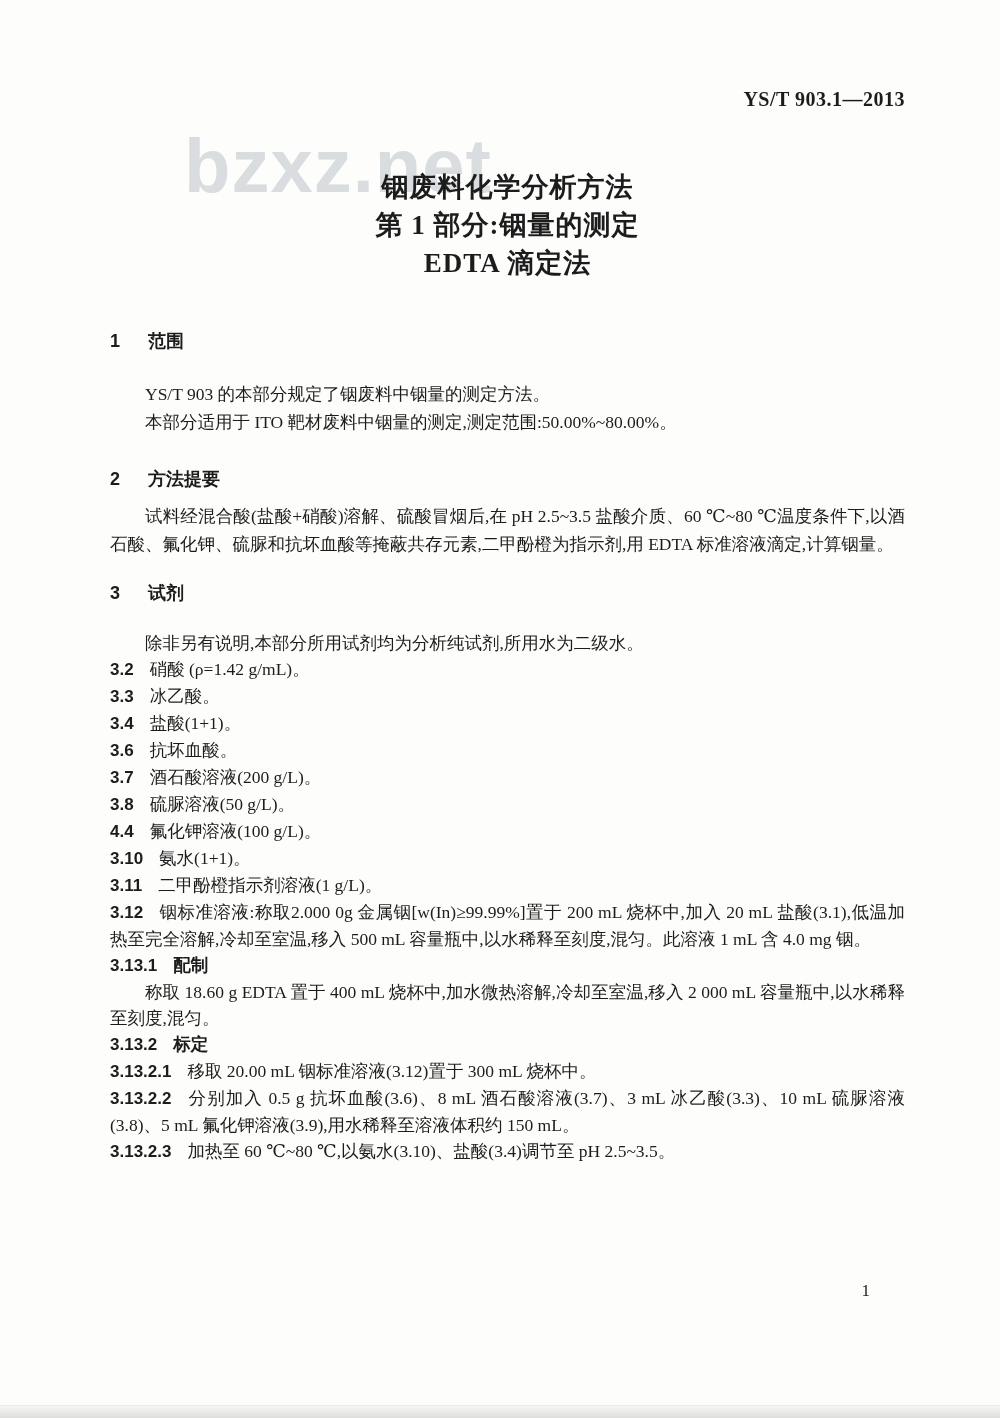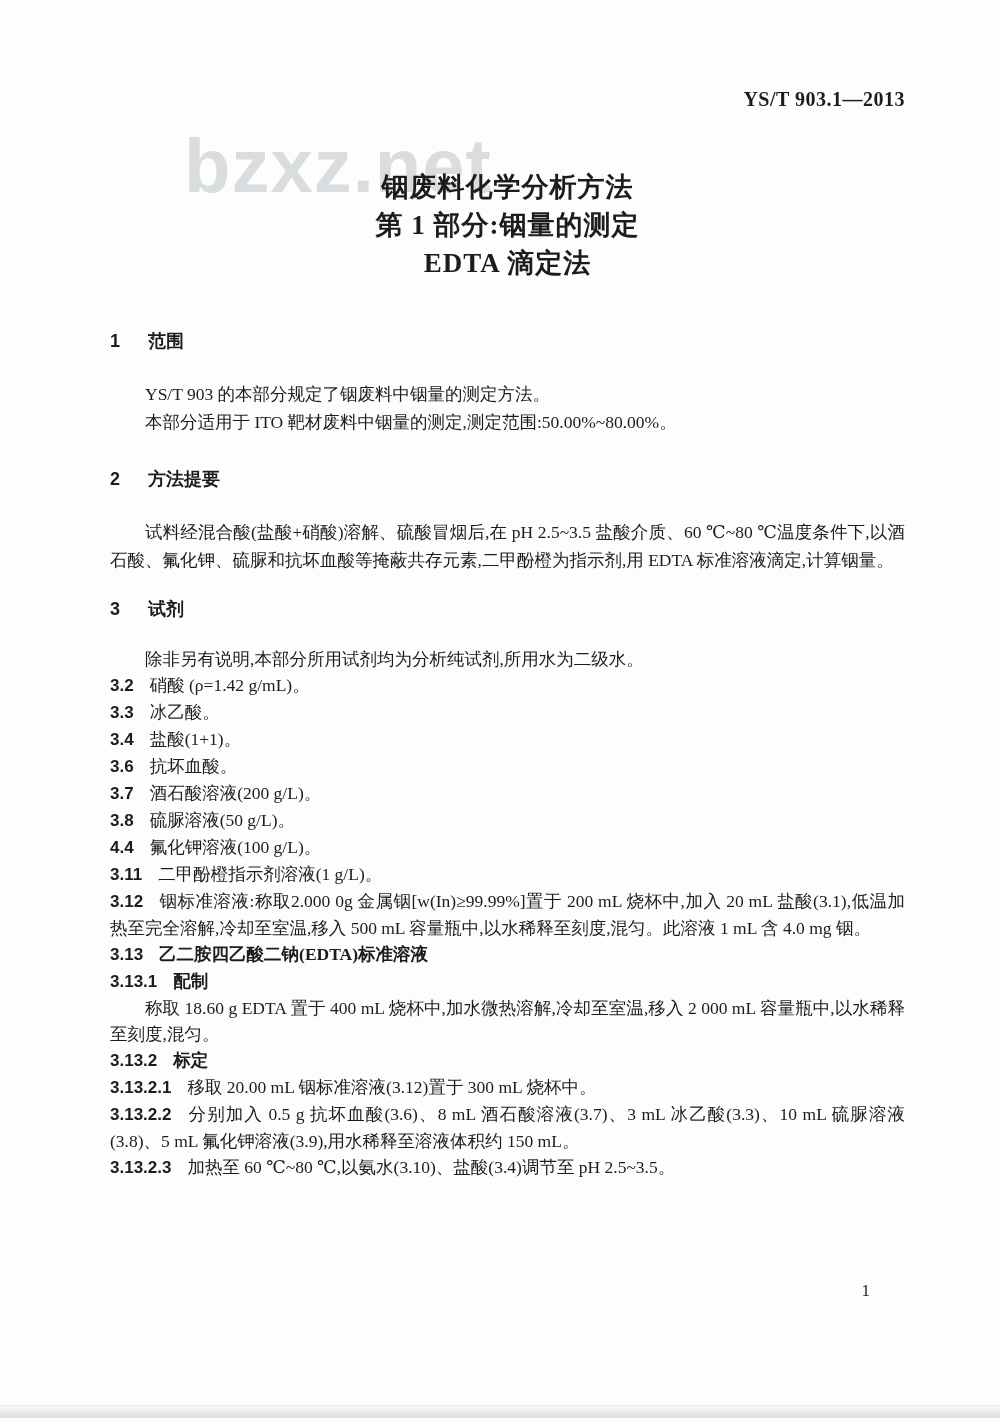--- a/index.html
+++ b/index.html
@@ -47,21 +47,21 @@
     letter-spacing: 1px;
   }
   .sec-heading {
     font-family: "Liberation Sans", "DejaVu Sans", sans-serif;
     font-weight: bold;
     font-size: 18px;
     line-height: 26px;
   }
   .sec-heading .sec-num { margin-right: 28px; }
   .sec1 { margin-top: 46px; margin-bottom: 26px; }
-  .sec2 { margin-top: 30px; margin-bottom: 26px; }
+  .sec2 { margin-top: 30px; margin-bottom: 10px; }
   .sec3 { margin-top: 22px; margin-bottom: 24px; }
   p.body-par {
     margin: 0;
     font-size: 17.5px;
     line-height: 28px;
     text-align: justify;
   }
   .indent { text-indent: 2em; }
   .clause {
     margin: 0;
@@ -138,23 +138,23 @@
       </div>
       <p class="body-par indent" style="line-height:26px">除非另有说明,本部分所用试剂均为分析纯试剂,所用水为二级水。</p>
 
       <div class="clause"><span class="clause-num">3.2</span><span>硝酸 (ρ=1.42 g/mL)。</span></div>
       <div class="clause"><span class="clause-num">3.3</span><span>冰乙酸。</span></div>
       <div class="clause"><span class="clause-num">3.4</span><span>盐酸(1+1)。</span></div>
       <div class="clause"><span class="clause-num">3.6</span><span>抗坏血酸。</span></div>
       <div class="clause"><span class="clause-num">3.7</span><span>酒石酸溶液(200 g/L)。</span></div>
       <div class="clause"><span class="clause-num">3.8</span><span>硫脲溶液(50 g/L)。</span></div>
       <div class="clause"><span class="clause-num">4.4</span><span>氟化钾溶液(100 g/L)。</span></div>
+      <div class="clause"><span class="clause-num">3.10</span><span>氨水(1+1)。</span></div>
       <div class="clause"><span class="clause-num">3.11</span><span>二甲酚橙指示剂溶液(1 g/L)。</span></div>
       <div class="clause"><span class="clause-num">3.12</span><span>铟标准溶液:称取2.000 0g 金属铟[w(In)≥99.99%]置于 200 mL 烧杯中,加入 20 mL 盐酸(3.1),低温加热至完全溶解,冷却至室温,移入 500 mL 容量瓶中,以水稀释至刻度,混匀。此溶液 1 mL 含 4.0 mg 铟。</span></div>
-      <div class="clause"><span class="clause-num">3.13</span><span class="clause-bold">乙二胺四乙酸二钠(EDTA)标准溶液</span></div>
       <div class="clause"><span class="clause-num">3.13.1</span><span class="clause-bold">配制</span></div>
       <p class="clause-par indent">称取 18.60 g EDTA 置于 400 mL 烧杯中,加水微热溶解,冷却至室温,移入 2 000 mL 容量瓶中,以水稀释至刻度,混匀。</p>
       <div class="clause"><span class="clause-num">3.13.2</span><span class="clause-bold">标定</span></div>
       <div class="clause"><span class="clause-num">3.13.2.1</span><span>移取 20.00 mL 铟标准溶液(3.12)置于 300 mL 烧杯中。</span></div>
       <div class="clause"><span class="clause-num">3.13.2.2</span><span>分别加入 0.5 g 抗坏血酸(3.6)、8 mL 酒石酸溶液(3.7)、3 mL 冰乙酸(3.3)、10 mL 硫脲溶液(3.8)、5 mL 氟化钾溶液(3.9),用水稀释至溶液体积约 150 mL。</span></div>
       <div class="clause"><span class="clause-num">3.13.2.3</span><span>加热至 60 ℃~80 ℃,以氨水(3.10)、盐酸(3.4)调节至 pH 2.5~3.5。</span></div>
     </div>
 
   </div>
 

